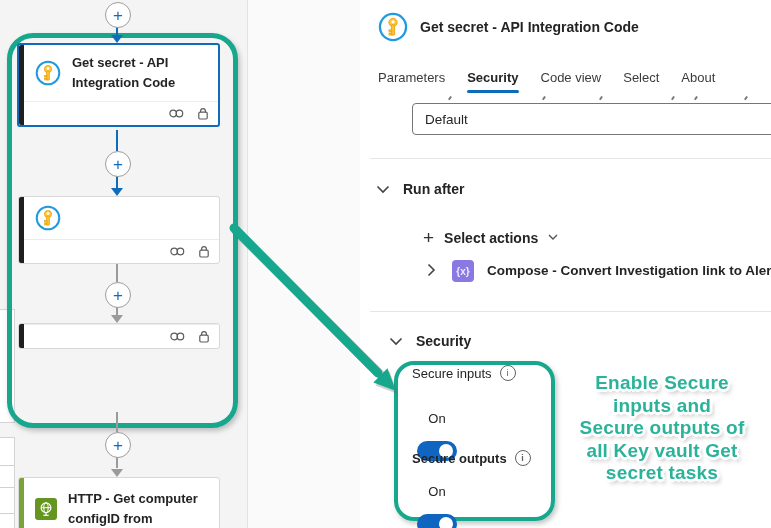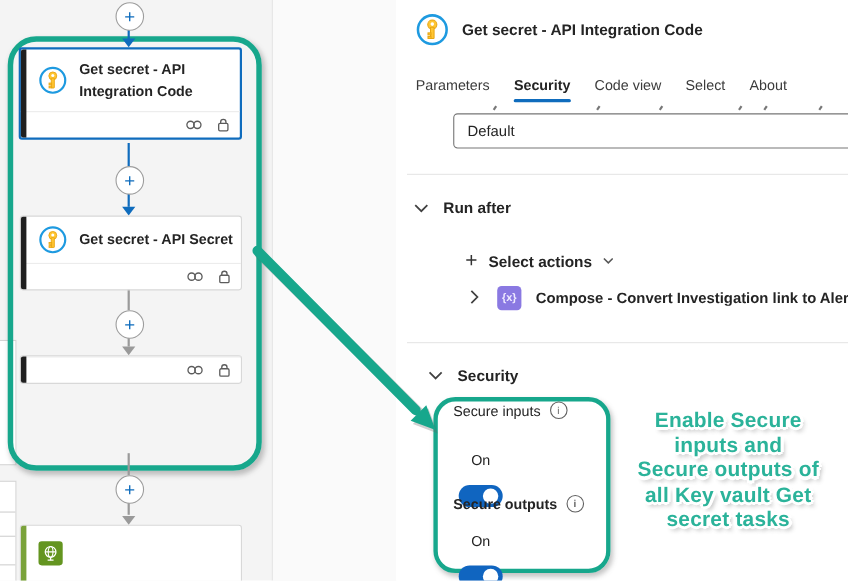--- a/index.html
+++ b/index.html
@@ -151,21 +151,20 @@
         <svg class="node-icon" viewBox="0 0 26 26">
           <circle cx="13" cy="13" r="11.3" fill="#fff" stroke="#1e9ae0" stroke-width="2"></circle>
           <g fill="#ffc633" stroke="#e8a512" stroke-width="0.8">
             <circle cx="13" cy="9" r="3.6"></circle>
             <rect x="11.6" y="11" width="2.8" height="9" rx="0.5"></rect>
             <rect x="9.6" y="15.5" width="2.4" height="1.6"></rect>
             <rect x="9.6" y="18.3" width="2.4" height="1.6"></rect>
           </g>
           <circle cx="13" cy="8.6" r="1.4" fill="#fff"></circle>
         </svg>
-        <span class="node-title">Get secret - API Secret</span>
       </div>
       <div class="node-foot">
         <svg width="17" height="11" viewBox="0 0 17 11">
           <circle cx="5.2" cy="5.5" r="3.3" fill="none" stroke="#5c5c5c" stroke-width="1.2"></circle>
           <circle cx="11.4" cy="5.5" r="3.3" fill="none" stroke="#5c5c5c" stroke-width="1.2"></circle>
         </svg>
         <svg width="12" height="14" viewBox="0 0 12 14">
           <path d="M3.6 5.2 V4 a2.4 2.4 0 0 1 4.8 0 v1.2" fill="none" stroke="#5c5c5c" stroke-width="1.2"></path>
           <rect x="1.8" y="5.2" width="8.4" height="6.8" rx="1.2" fill="none" stroke="#5c5c5c" stroke-width="1.2"></rect>
         </svg>
@@ -191,20 +190,21 @@
       <div class="node-head" style="padding-top:11px;">
         <div class="http-icon">
           <svg width="18" height="18" viewBox="0 0 20 20">
             <circle cx="10" cy="8.6" r="5.4" fill="none" stroke="#fff" stroke-width="1.3"></circle>
             <ellipse cx="10" cy="8.6" rx="2.4" ry="5.4" fill="none" stroke="#fff" stroke-width="1.1"></ellipse>
             <line x1="4.6" y1="8.6" x2="15.4" y2="8.6" stroke="#fff" stroke-width="1.1"></line>
             <line x1="10" y1="14" x2="10" y2="17" stroke="#fff" stroke-width="1.3"></line>
             <line x1="7" y1="17" x2="13" y2="17" stroke="#fff" stroke-width="1.3"></line>
           </svg>
         </div>
+        <span class="node-title">HTTP - Get computer configID from</span>
       </div>
     </div>
   </div>
 
   <div class="panel">
 
     <div class="panel-header">
       <svg width="30" height="30" viewBox="0 0 26 26">
         <circle cx="13" cy="13" r="11.3" fill="#fff" stroke="#1e9ae0" stroke-width="2"></circle>
         <g fill="#ffc633" stroke="#e8a512" stroke-width="0.8">

